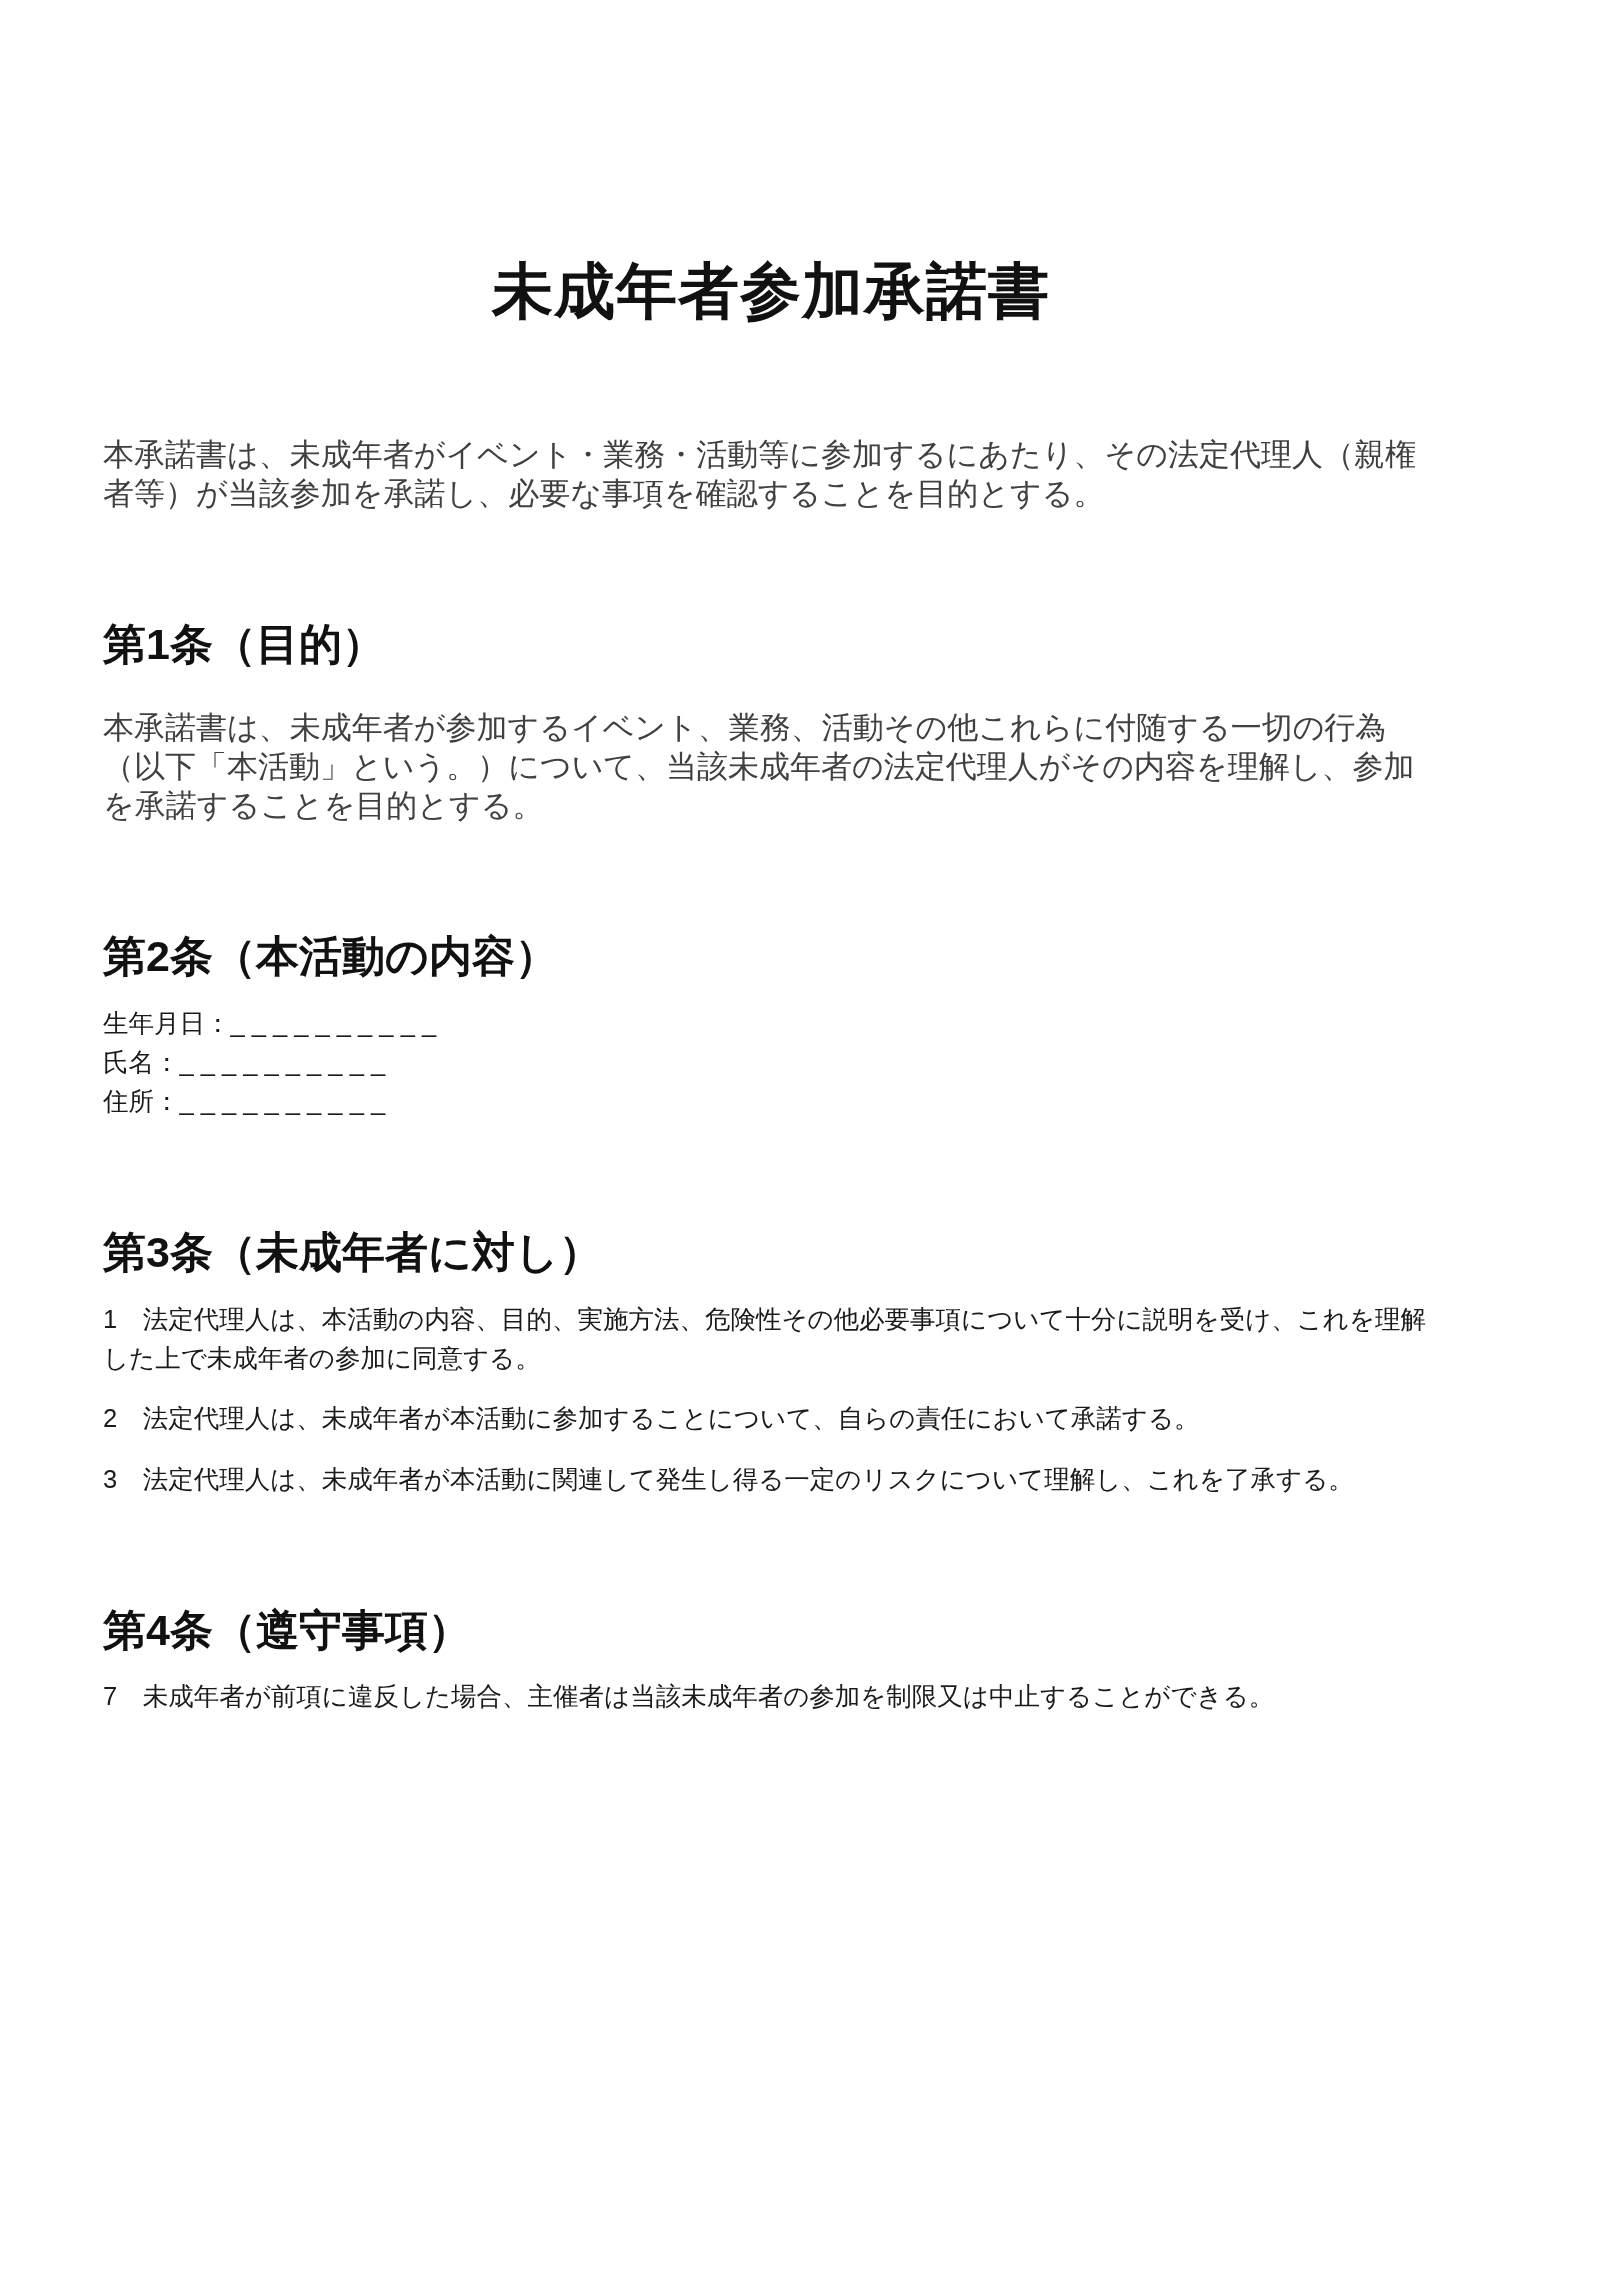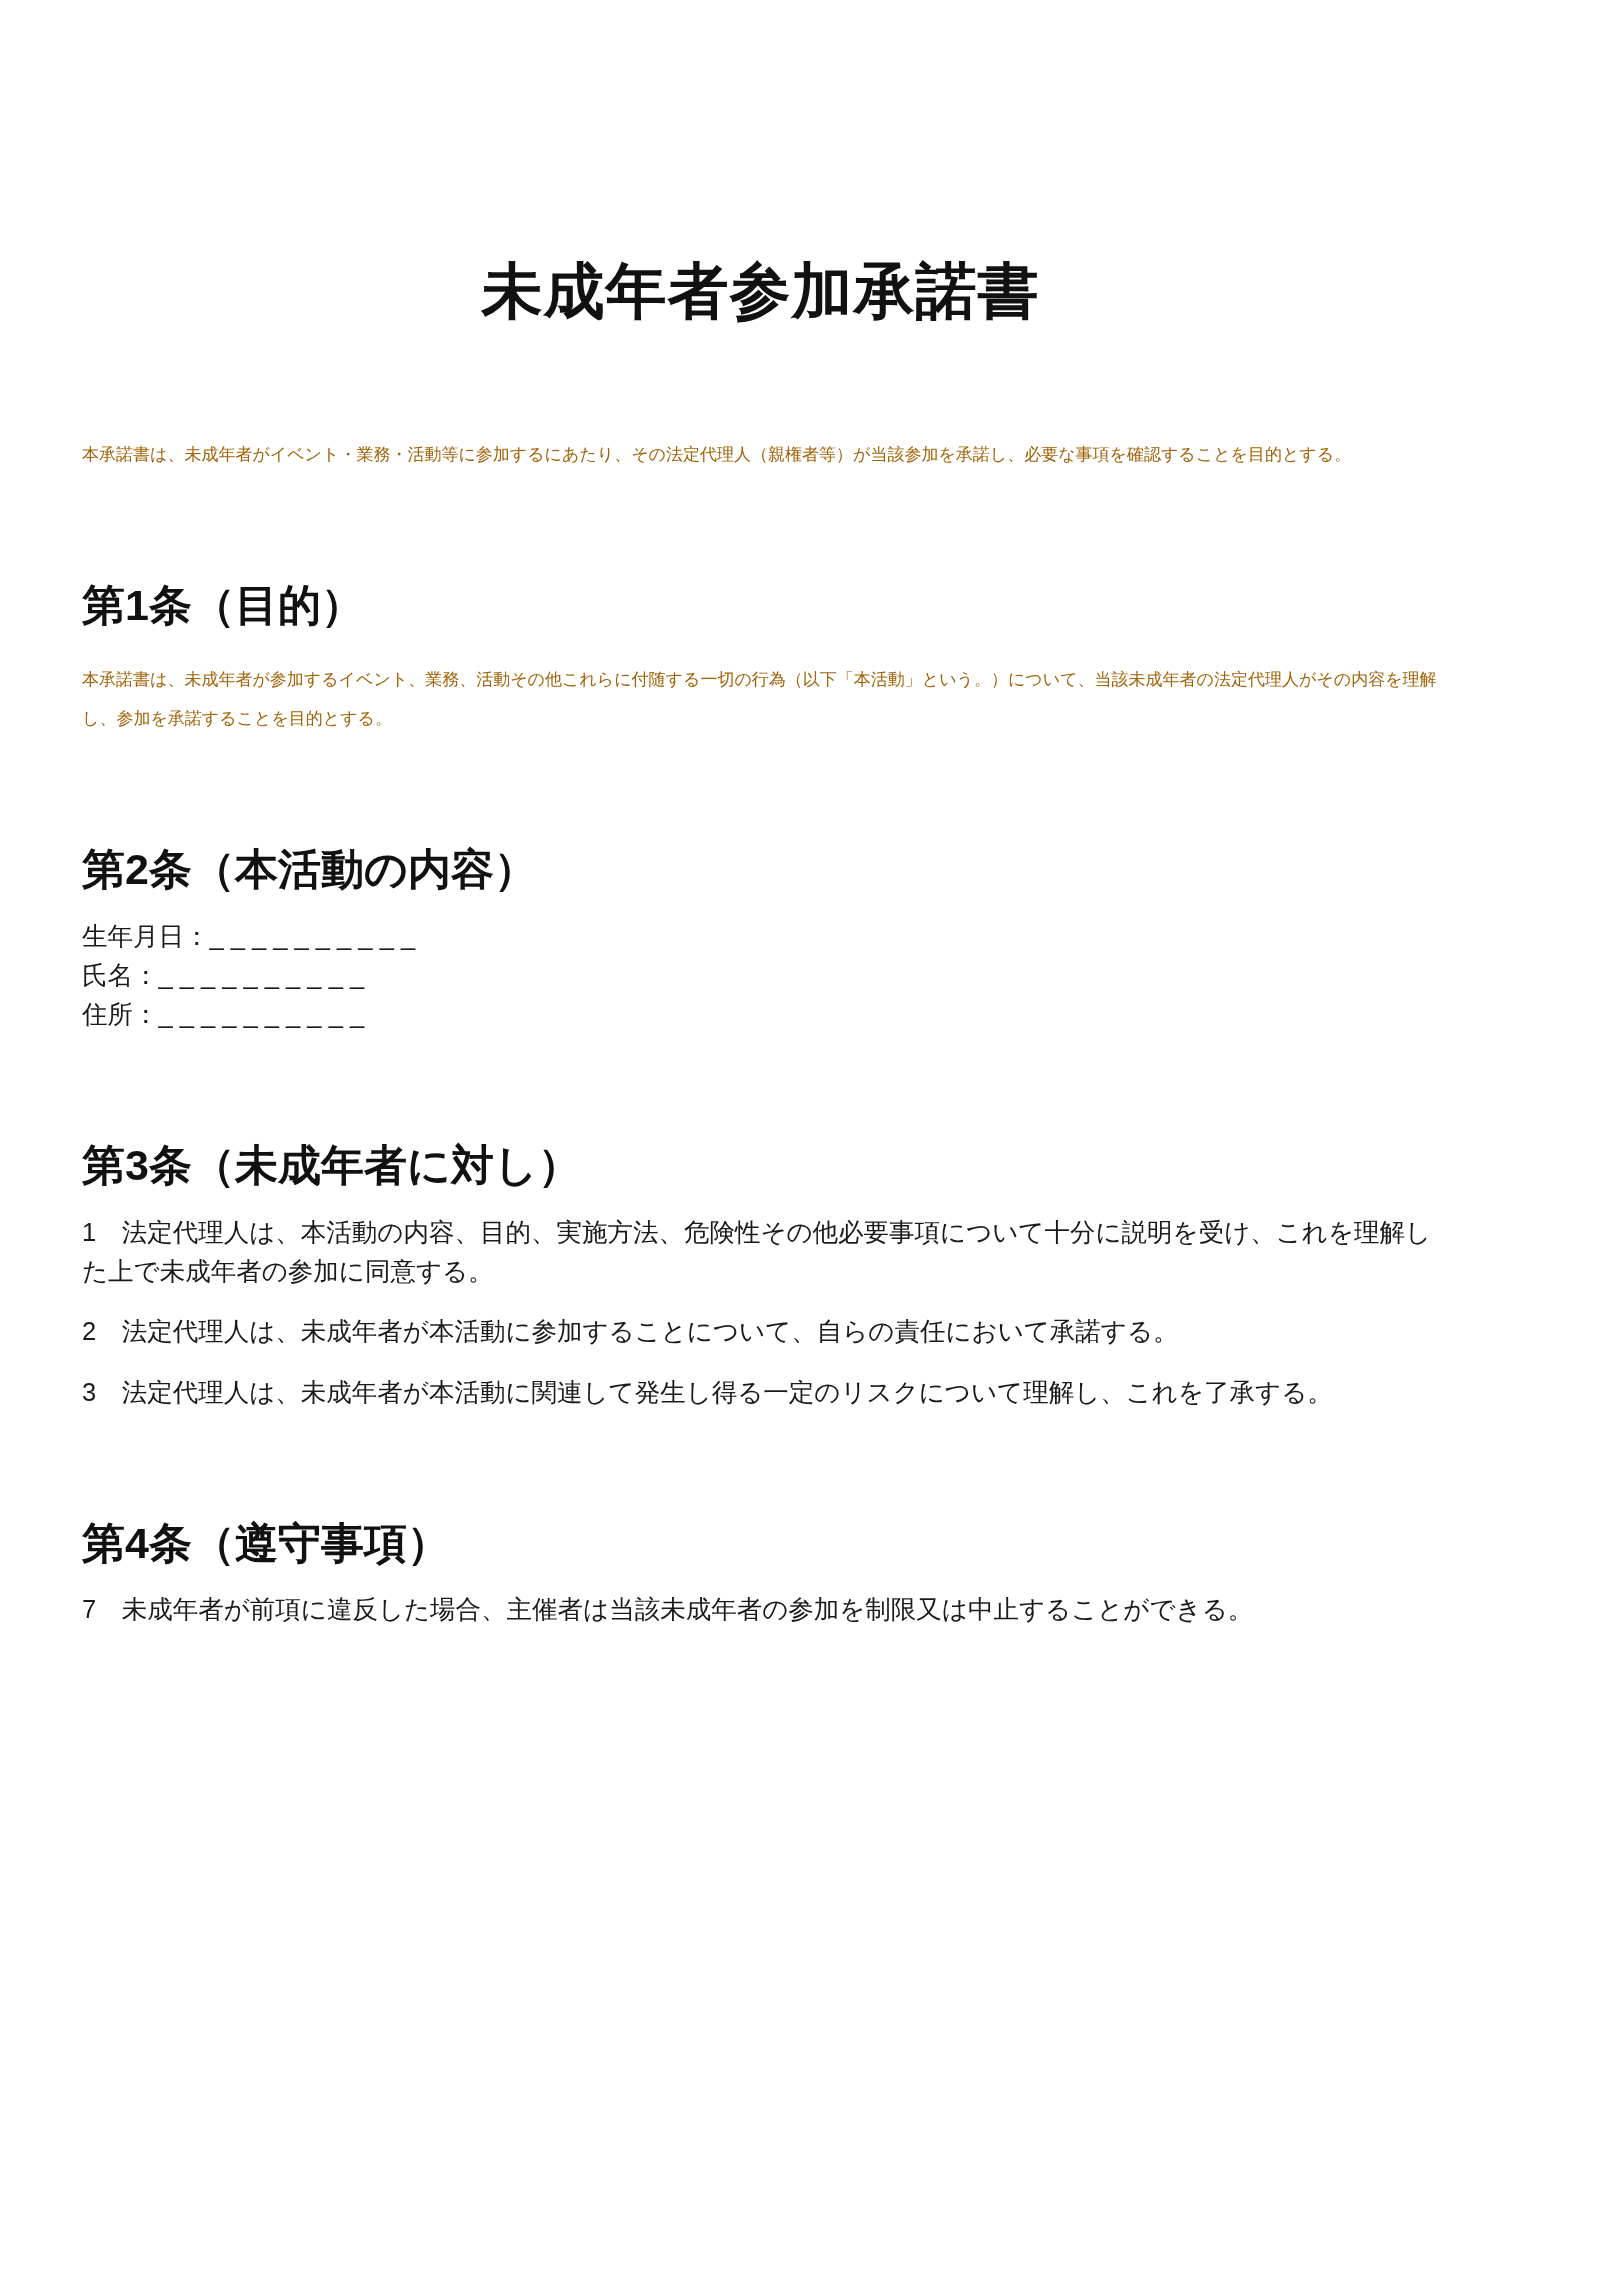--- a/index.html
+++ b/index.html
@@ -8,37 +8,37 @@
     background: #ffffff;
   }
   .page {
     position: relative;
     width: 1621px;
     height: 2293px;
     box-sizing: border-box;
     background: #ffffff;
     color: #1a1a1a;
     font-family: "Liberation Sans", "DejaVu Sans", sans-serif;
-    padding: 257px 182px 78px 82px;
+    padding: 257px 182px 78px 103px;
     overflow: hidden;
   }
   .doc-title {
     font-size: 61px;
     font-weight: 700;
     line-height: 1.12;
     text-align: center;
     margin: 0 0 110px 0;
     letter-spacing: 1px;
     color: #111111;
   }
   .para {
-    font-size: 17px;
+    font-size: 31px;
     line-height: 39px;
-    margin: 29px 0;
-    color: #a16207;
+    margin: 38px 0;
+    color: #404040;
     word-break: break-all;
   }
   .section-heading {
     font-size: 43px;
     font-weight: 700;
     line-height: 51px;
     margin: 106px 0 21.6px 0;
     color: #111111;
   }
   .fields {

